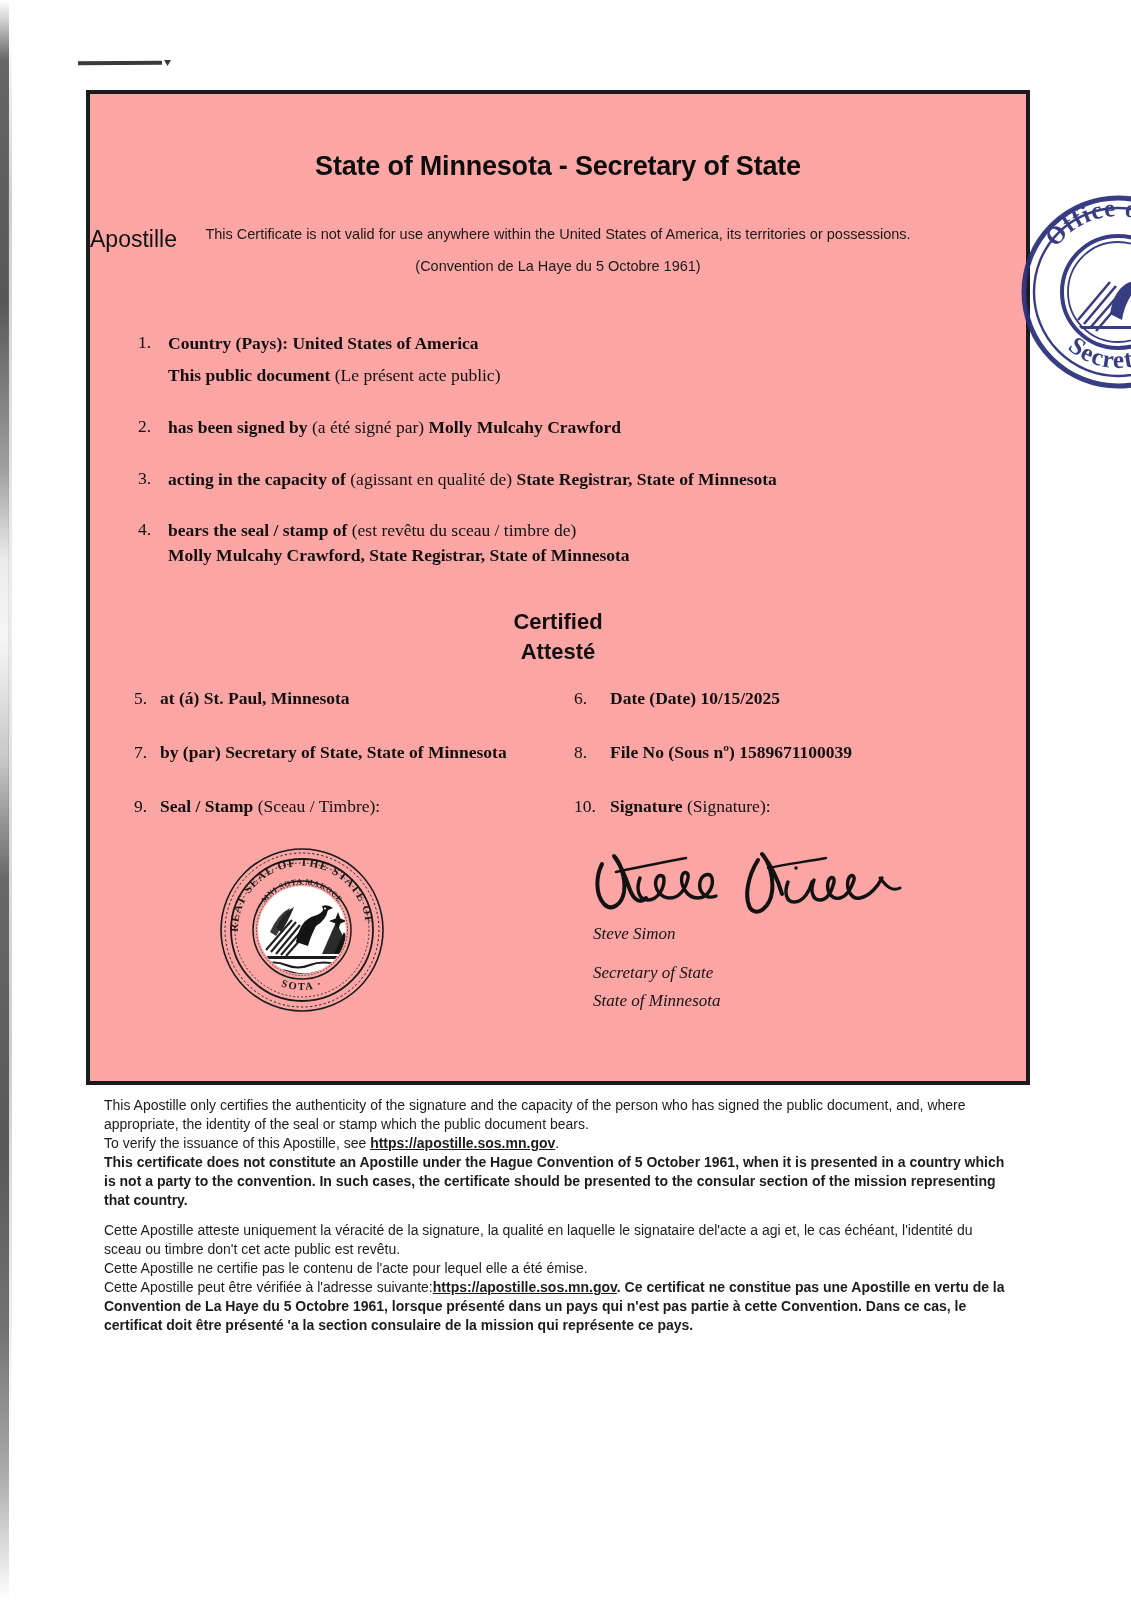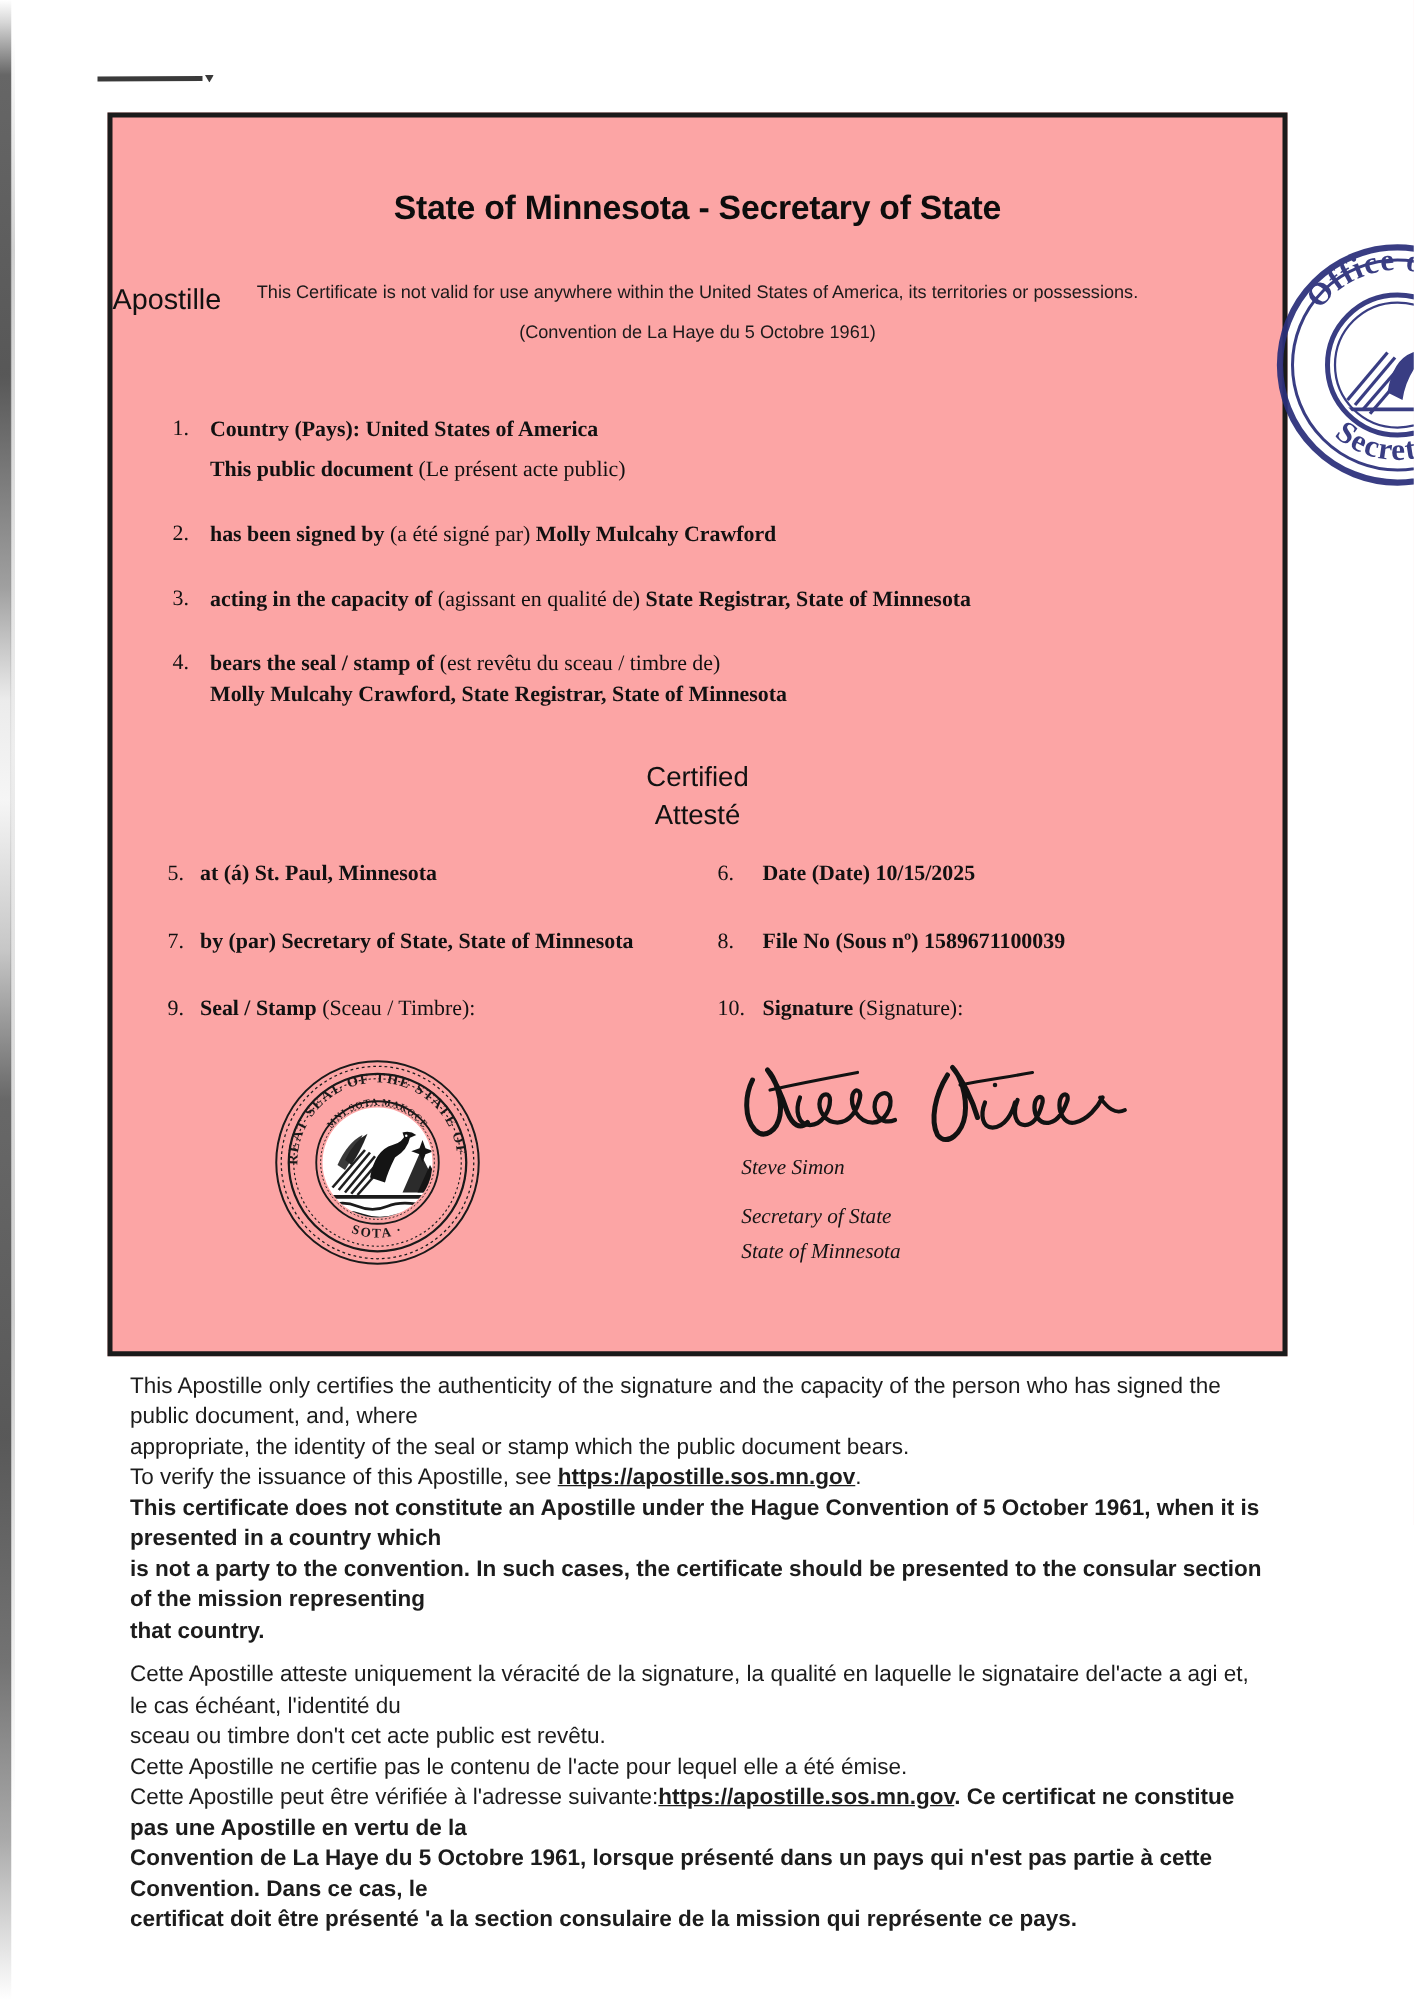--- a/index.html
+++ b/index.html
@@ -128,20 +128,21 @@
 
   
   #certified-block {
     position: absolute;
     left: 0; right: 0; top: 513px;
     text-align: center;
     font-family: "Liberation Sans", sans-serif;
     font-size: 22px;
     line-height: 1.38;
     color: #111;
+    font-weight: bold;
   }
 
   
   #grid-block {
     position: absolute;
     left: 44px; top: 594px;
     right: 32px;
   }
   .grid-row {
     display: flex;
@@ -197,21 +198,21 @@
     pointer-events: none;
   }
   #office-stamp svg { display: block; }
 
   
   #footer {
     position: absolute;
     left: 104px; top: 1096px;
     width: 912px;
     font-family: "Liberation Sans", sans-serif;
-    font-size: 18px;
+    font-size: 14px;
     line-height: 1.36;
     color: #1c1c1c;
   }
   #footer p { margin: 0; }
   #footer .gap { height: 11px; }
   .fbold { font-weight: bold; }
   .furl {
     font-weight: bold;
     text-decoration: underline;
   }

